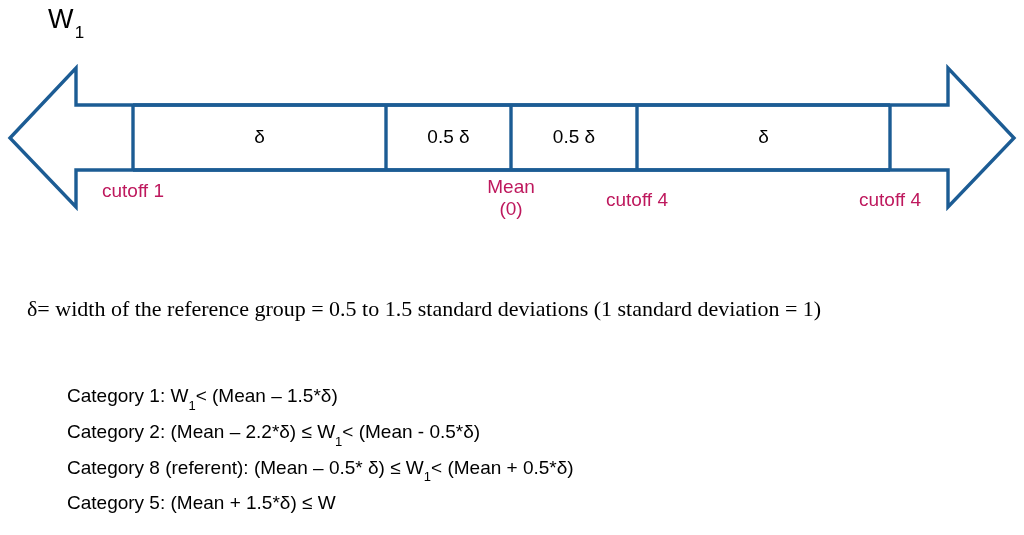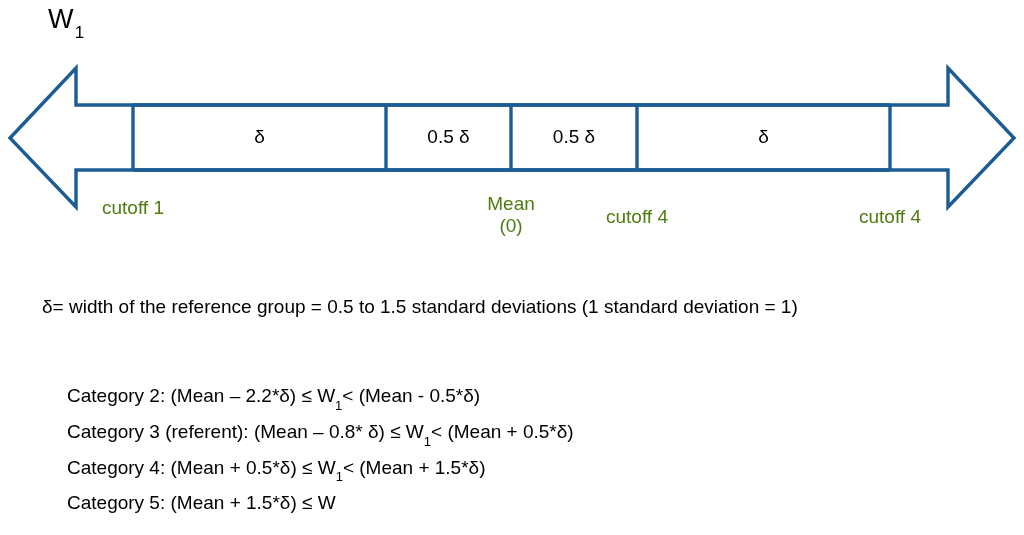--- a/index.html
+++ b/index.html
@@ -58,33 +58,33 @@
     line-height: 1;
     color: #000;
     top: 72px;      
   }
 
   .cut-label {
     position: absolute;
     text-align: center;
     font-size: 19px;
     line-height: 1.15;
-    color: #4d7c0f;
+    color: #be185d;
     white-space: nowrap;
-    margin-top: 17px;
   }
 
   
   #delta-def {
     position: absolute;
-    left: 42px;
+    left: 27px;
     top: 296px;
-    font-size: 19px;
+    font-size: 22px;
     line-height: 1.2;
     white-space: nowrap;
+    font-family: Liberation Serif, serif;
   }
 
   
   #categories {
     position: absolute;
     left: 67px;
     top: 381px;
     font-size: 19px;
     line-height: 29px;
   }
@@ -137,26 +137,26 @@
 
     <div class="cut-label" style="left:557px; width:160px; top:134px;">cutoff 4</div>
 
     <div class="cut-label" style="left:810px; width:160px; top:134px;">cutoff 4</div>
   </div>
 
   <div id="delta-def">δ= width of the reference group = 0.5 to 1.5 standard deviations (1 standard deviation = 1)</div>
 
   <div id="categories">
     <div class="cat-line">
+      <span>Category 1: W</span><span class="sub">1</span><span>&lt; (Mean – 1.5*δ)</span>
+    </div>
+    <div class="cat-line">
       <span>Category 2: (Mean – 2.2*δ) ≤ W</span><span class="sub">1</span><span>&lt; (Mean - 0.5*δ)</span>
     </div>
     <div class="cat-line">
-      <span>Category 3 (referent): (Mean – 0.8* δ) ≤ W</span><span class="sub">1</span><span>&lt; (Mean + 0.5*δ)</span>
-    </div>
-    <div class="cat-line">
-      <span>Category 4: (Mean + 0.5*δ) ≤ W</span><span class="sub">1</span><span>&lt; (Mean + 1.5*δ)</span>
+      <span>Category 8 (referent): (Mean – 0.5* δ) ≤ W</span><span class="sub">1</span><span>&lt; (Mean + 0.5*δ)</span>
     </div>
     <div class="cat-line">
       <span>Category 5: (Mean + 1.5*δ) ≤ W</span><span></span>
     </div>
   </div>
 
 </div>
 
 </body></html>

